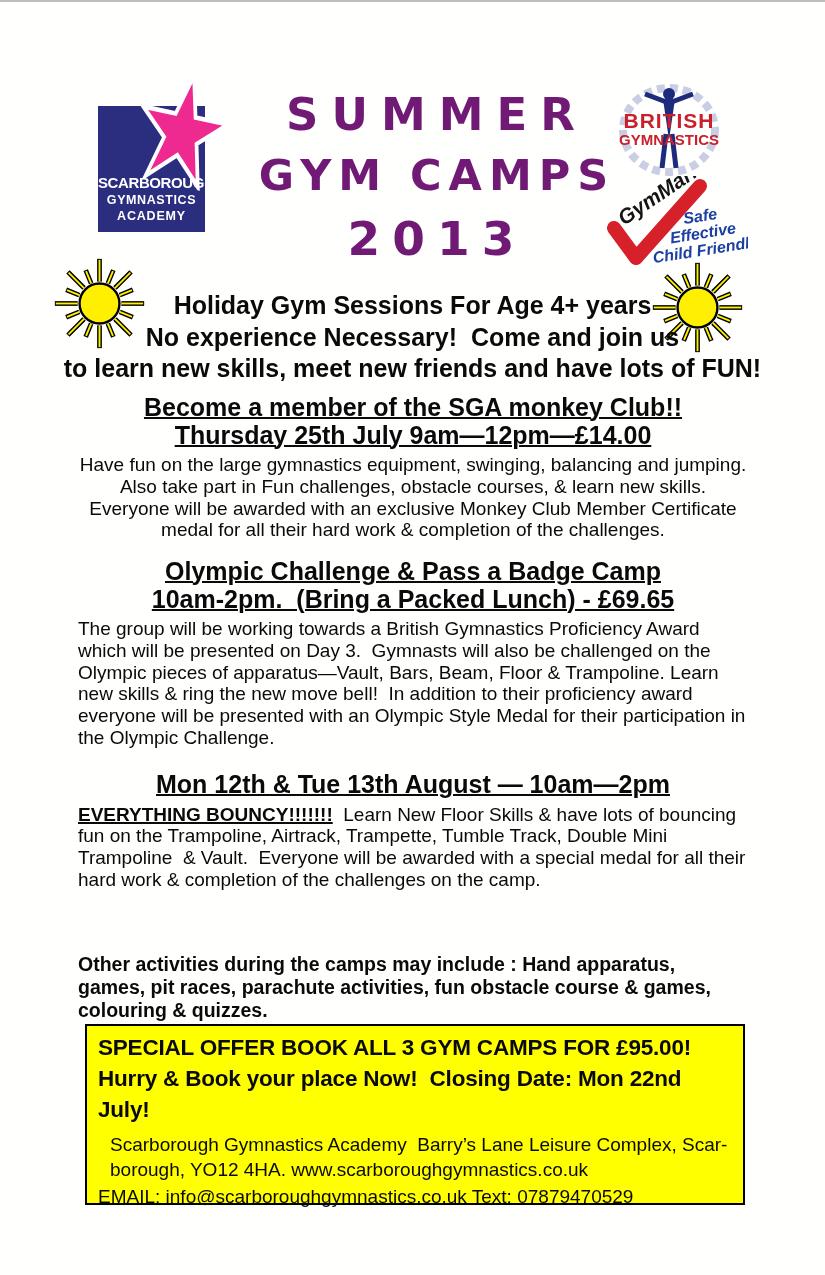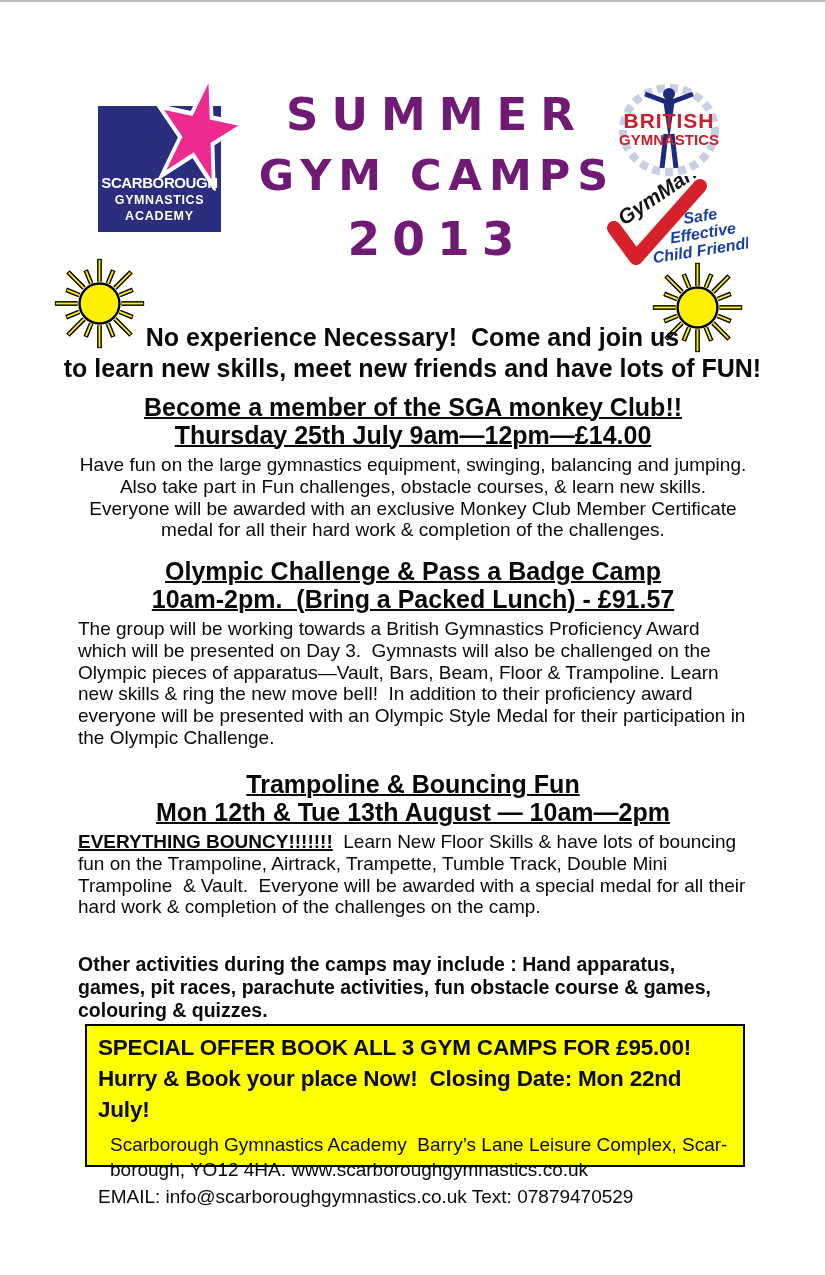--- a/index.html
+++ b/index.html
@@ -2,21 +2,21 @@
 <html><head>
 <meta charset="utf-8">
 <style>
   html,body{margin:0;padding:0;background:#fff;}
   .page{
     position:relative; width:825px; height:1275px; background:#fffffe;
     font-family:"Liberation Sans", sans-serif; color:#0a0a0a; overflow:hidden;
     border-top:2px solid #bdbdbd;
   }
   
-  .sga-logo{position:absolute; left:98px; top:104px; width:123px; height:126px;
+  .sga-logo{position:absolute; left:98px; top:104px; width:107px; height:126px;
     background:#2b2e7e; }
   .sga-text{position:absolute; left:0; bottom:8px; width:100%; text-align:center; color:#fff; font-weight:bold;}
   .sga-l1{font-size:15px; line-height:19px; letter-spacing:-0.4px;}
   .sga-l2{font-size:12.5px; line-height:16px; letter-spacing:0.6px;}
   .sga-l3{font-size:12.5px; line-height:16px; letter-spacing:0.8px;}
   .sga-star{position:absolute; right:-24px; top:-36px; width:92px; height:116px; transform:rotate(12deg);}
   .title{position:absolute; left:252px; top:84px; width:370px; text-align:center;
     font-family:"DejaVu Sans", sans-serif; font-weight:bold; color:#701a75;}
   .t1{font-size:45px; line-height:58px; letter-spacing:13px;}
   .t2{font-size:43px; line-height:62px; letter-spacing:7px;}
@@ -35,21 +35,21 @@
   .sec1{top:392px;} .sec2{top:556px;} .sec3{top:769px;}
   .sec h2{margin:0; text-align:center; font-size:25px; line-height:27.5px;
     font-weight:bold; text-decoration:underline; text-decoration-thickness:2px; white-space:pre-wrap;}
   .sec .body{margin:5px 0 0 0; font-size:19px; line-height:21.8px; white-space:pre-wrap;}
   .sec1 .body{text-align:center;}
   .sec2 .body,.sec3 .body{text-align:left;}
   .lead{font-weight:bold; text-decoration:underline; text-decoration-thickness:2px;}
   .other{position:absolute; left:78px; top:951px; width:662px; font-weight:bold;
     font-size:19.5px; line-height:23px; white-space:pre-wrap;}
   
-  .offer-box{position:absolute; left:85px; top:1022px; width:660px; height:143px;
+  .offer-box{position:absolute; left:85px; top:1022px; width:660px; height:181px;
     background:#ffff00; border:2px solid #000; box-sizing:border-box; padding:6px 11px;}
   .offer-text{margin:0; font-weight:bold; font-size:22.5px; line-height:31px;
     letter-spacing:-0.2px; white-space:pre-wrap;}
   .contact{margin:7px 0 0 12px; font-size:19px; line-height:25px; white-space:pre-wrap;}
   .email{margin:4px 0 0 0; font-size:19px; white-space:pre-wrap;}
 </style>
 </head>
 <body>
 
 <svg width="0" height="0" style="position:absolute" aria-hidden="true">
@@ -125,36 +125,35 @@
     </g>
   </svg>
 
   <svg class="sun sun-left" viewBox="0 0 100 100">
       <use href="#sun-def"></use>
     </svg>
   <svg class="sun sun-right" viewBox="0 0 100 100">
       <use href="#sun-def"></use>
     </svg>
 
-  <div class="intro"><br><span>No experience Necessary!  Come and join us</span><br><span>to learn new skills, meet new friends and have lots of </span><span class="u">FUN!</span></div>
+  <div class="intro"><span>Holiday Gym Sessions For Age 4+ years</span><br><span>No experience Necessary!  Come and join us</span><br><span>to learn new skills, meet new friends and have lots of </span><span class="u">FUN!</span></div>
 
   <div class="sec sec1">
     <h2>Become a member of the SGA monkey Club!!</h2>
     <h2>Thursday 25th July 9am—12pm—£14.00</h2>
     <p class="body">Have fun on the large gymnastics equipment, swinging, balancing and jumping. Also take part in Fun challenges, obstacle courses, &amp; learn new skills.  Everyone will be awarded with an exclusive Monkey Club Member Certificate medal for all their hard work &amp; completion of the challenges.</p>
   </div>
 
   <div class="sec sec2">
     <h2>Olympic Challenge &amp; Pass a Badge Camp</h2>
-    <h2>10am-2pm.  (Bring a Packed Lunch) - £91.57</h2>
+    <h2>10am-2pm.  (Bring a Packed Lunch) - £69.65</h2>
     <p class="body">The group will be working towards a British Gymnastics Proficiency Award which will be presented on Day 3.  Gymnasts will also be challenged on the Olympic pieces of apparatus—Vault, Bars, Beam, Floor &amp; Trampoline. Learn new skills &amp; ring the new move bell!  In addition to their proficiency award everyone will be presented with an Olympic Style Medal for their participation in the Olympic Challenge.</p>
   </div>
 
   <div class="sec sec3">
-    <h2>Trampoline &amp; Bouncing Fun</h2>
     <h2>Mon 12th &amp; Tue 13th August — 10am—2pm</h2>
     <p class="body"><span class="lead">EVERYTHING BOUNCY!!!!!!!</span><span>  Learn New Floor Skills &amp; have lots of bouncing fun on the Trampoline, Airtrack, Trampette, Tumble Track, Double Mini Trampoline  &amp; Vault.  Everyone will be awarded with a special medal for all their hard work &amp; completion of the challenges on the camp.</span></p>
   </div>
 
   <div class="other">Other activities during the camps may include : Hand apparatus, games, pit races, parachute activities, fun obstacle course &amp; games, colouring &amp; quizzes.</div>
 
   <div class="offer-box">
     <p class="offer-text"><span class="u">SPECIAL OFFER </span><span>BOOK ALL 3 GYM CAMPS FOR </span><span class="u">£95.00!</span><span> </span><span class="u">Hurry &amp; Book your place Now!  Closing Date: Mon 22nd July!</span></p>
     <p class="contact"><span>Scarborough Gymnastics Academy  Barry’s Lane Leisure Complex, Scar-</span><br><span>borough, YO12 4HA. www.scarboroughgymnastics.co.uk</span></p>
     <p class="email">EMAIL: info@scarboroughgymnastics.co.uk Text: 07879470529</p>

